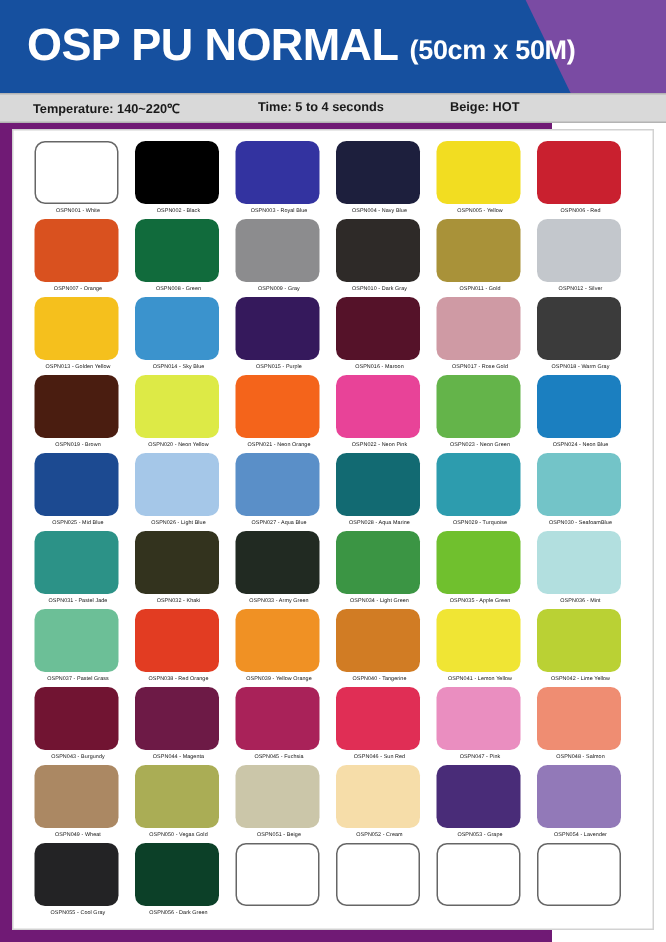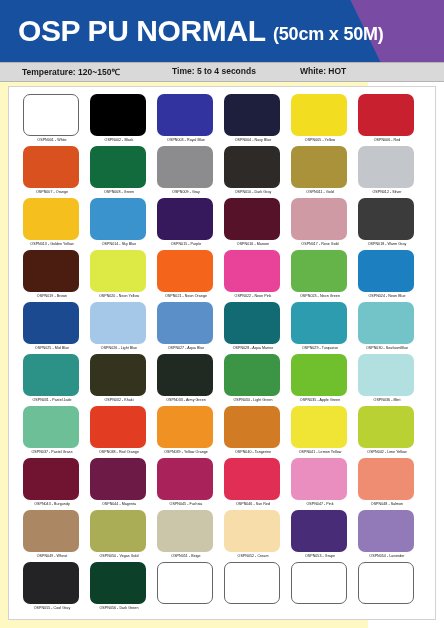--- a/index.html
+++ b/index.html
@@ -10,21 +10,21 @@
   body {
     width: 444px;
     height: 628px;
     font-family: "Liberation Sans", sans-serif;
     overflow: hidden;
   }
   .page {
     position: relative;
     width: 368px;
     height: 628px;
-    background: #fef9c3;
+    background: #701a75;
     box-sizing: border-box;
   }
 
   
   .header {
     position: relative;
     width: 444px;
     height: 62px;
     background: #16509f;
     overflow: hidden;
@@ -140,23 +140,23 @@
 
   <div class="header" style="background: rgb(22, 80, 159);">
     <div class="header-accent" style="background: rgb(122, 75, 163);"></div>
     <h1 class="header-title">
       <span>OSP PU NORMAL</span>
       <span class="header-sub">(50cm x 50M)</span>
     </h1>
   </div>
 
   <div class="infobar" style="background: rgb(217, 217, 217);">
-    <span class="infobar-item info-temp">Temperature: 120~150℃</span>
+    <span class="infobar-item info-temp">Temperature: 140~220℃</span>
     <span class="infobar-item info-time">Time: 5 to 4 seconds</span>
-    <span class="infobar-item info-peel">White: HOT</span>
+    <span class="infobar-item info-peel">Beige: HOT</span>
   </div>
 
   <div class="card">
     <div class="grid" id="swatch-grid">
         <div class="cell">
           <div class="chip outlined" style="background: rgb(255, 255, 255);"></div>
           <div class="cell-label">OSPN001 - White</div>
         </div>
         <div class="cell">
           <div class="chip" style="background: rgb(0, 0, 0);"></div>

